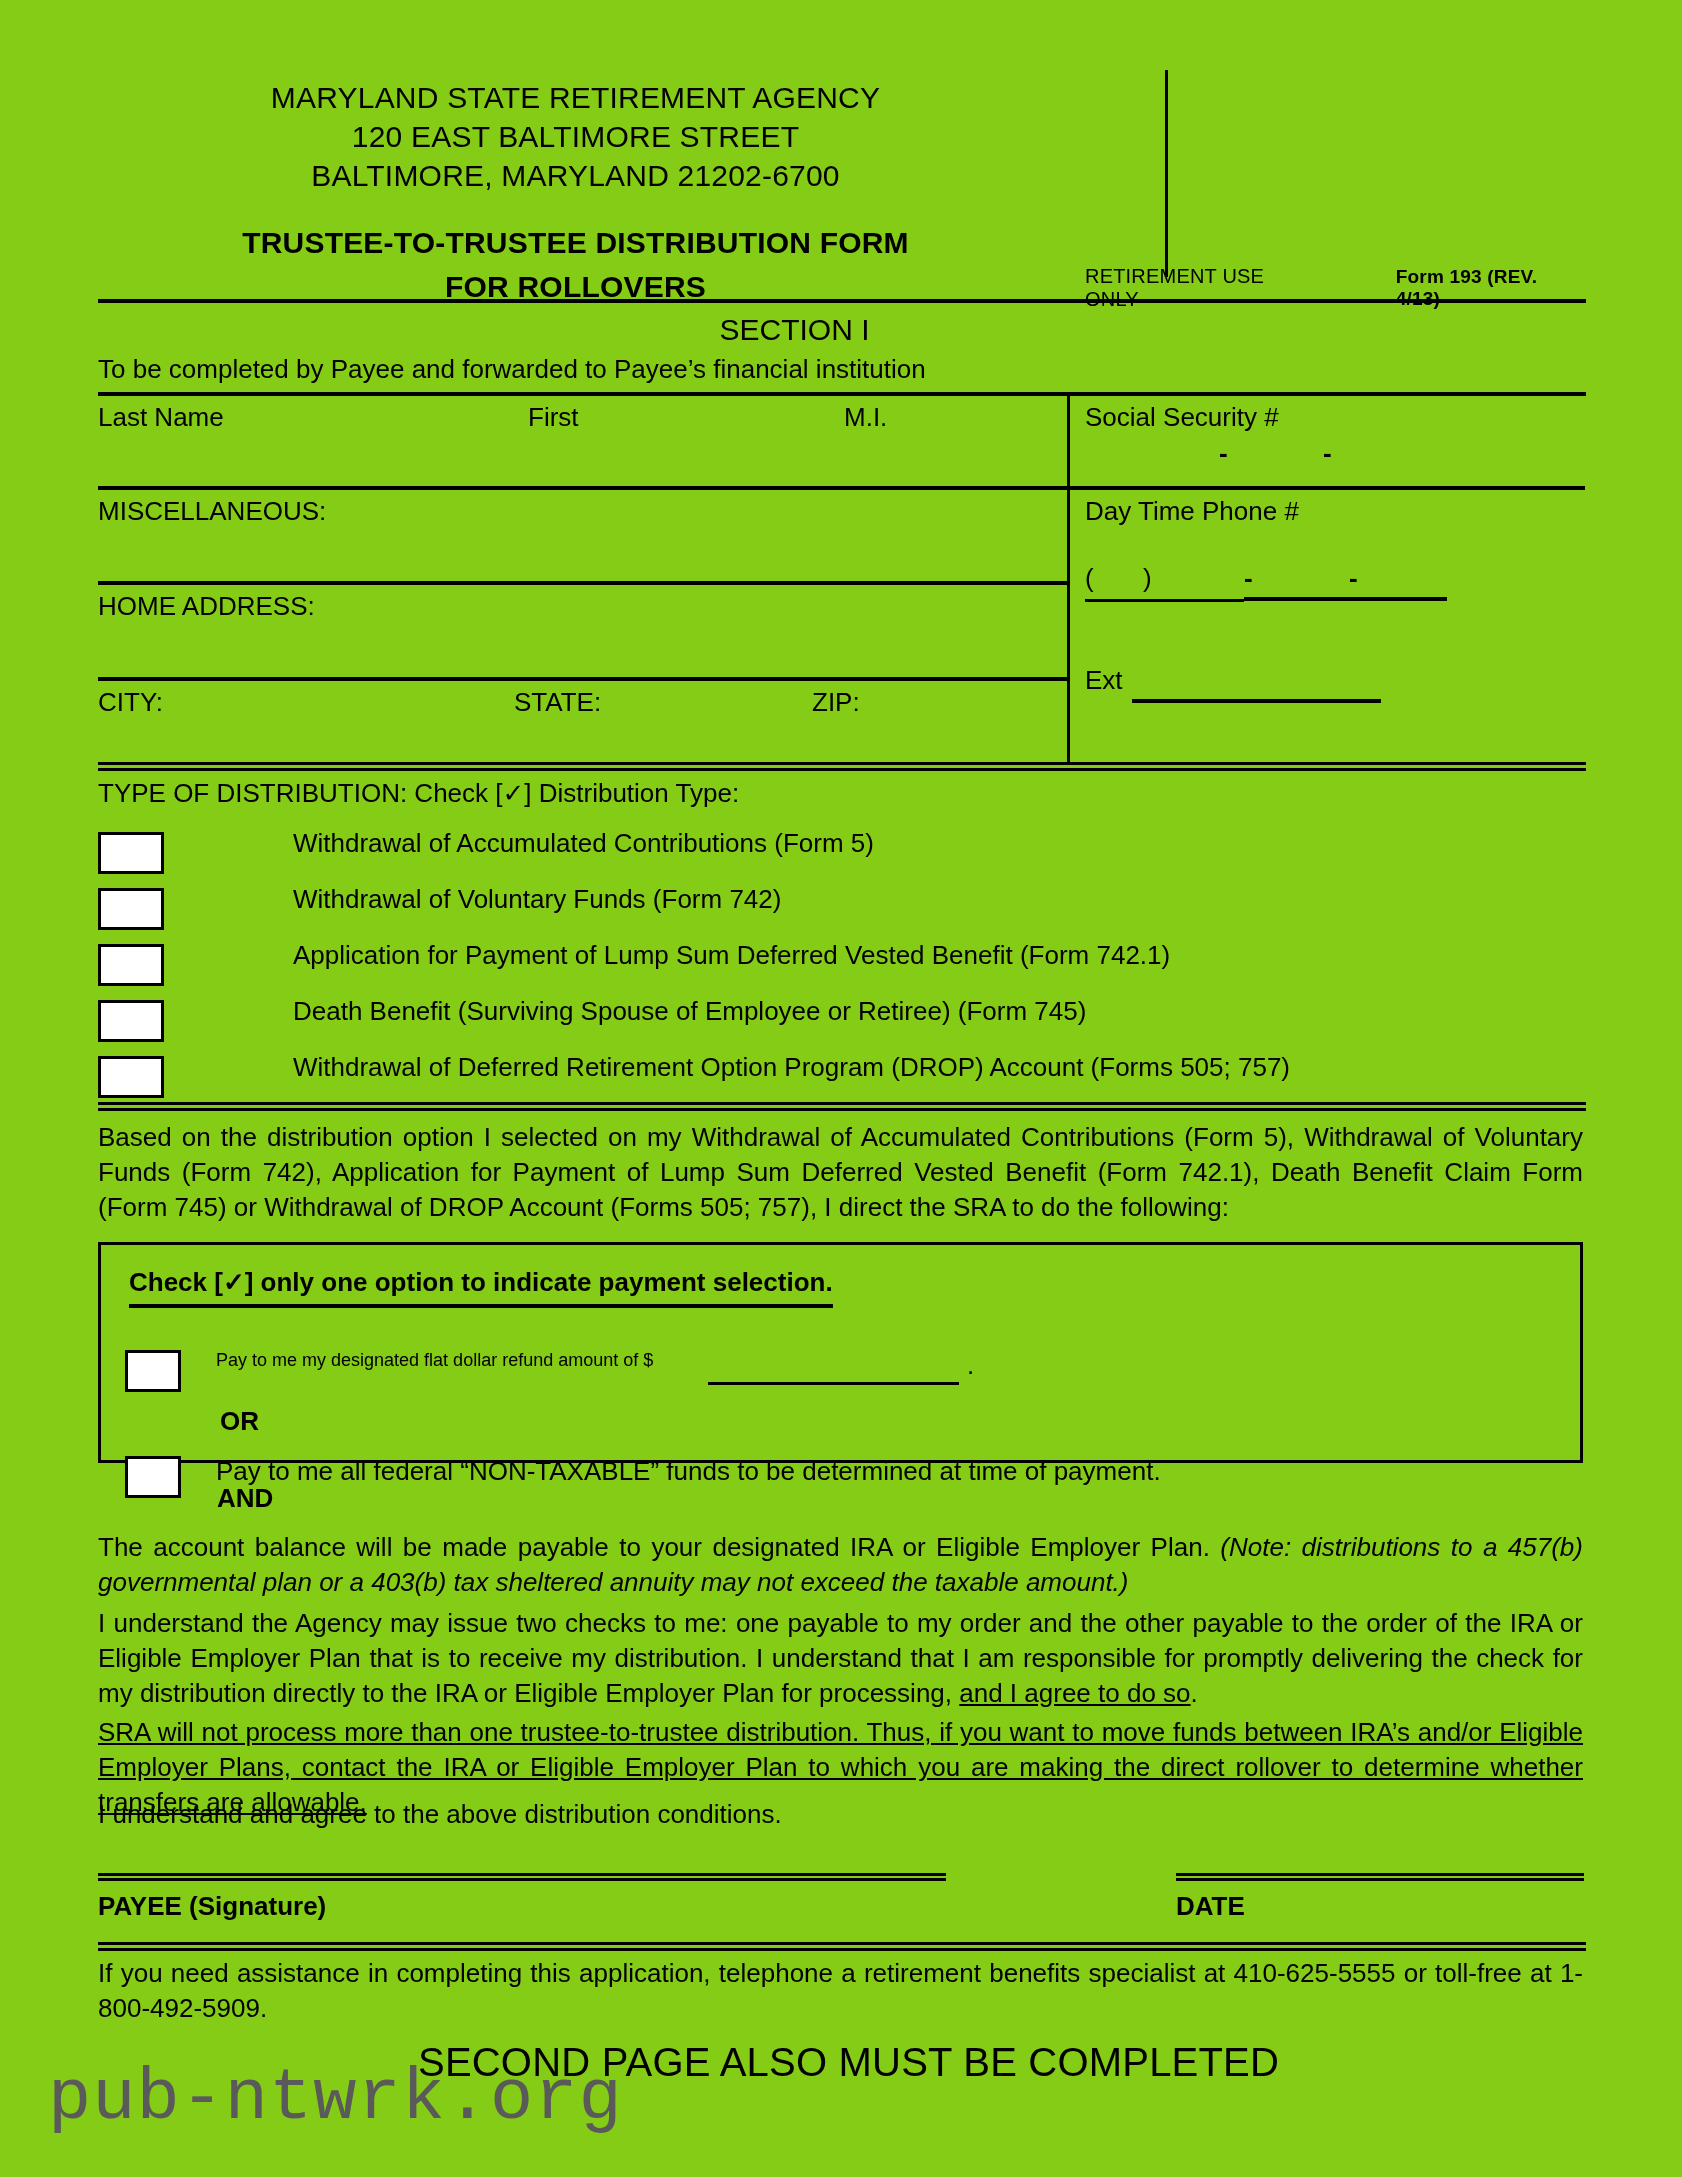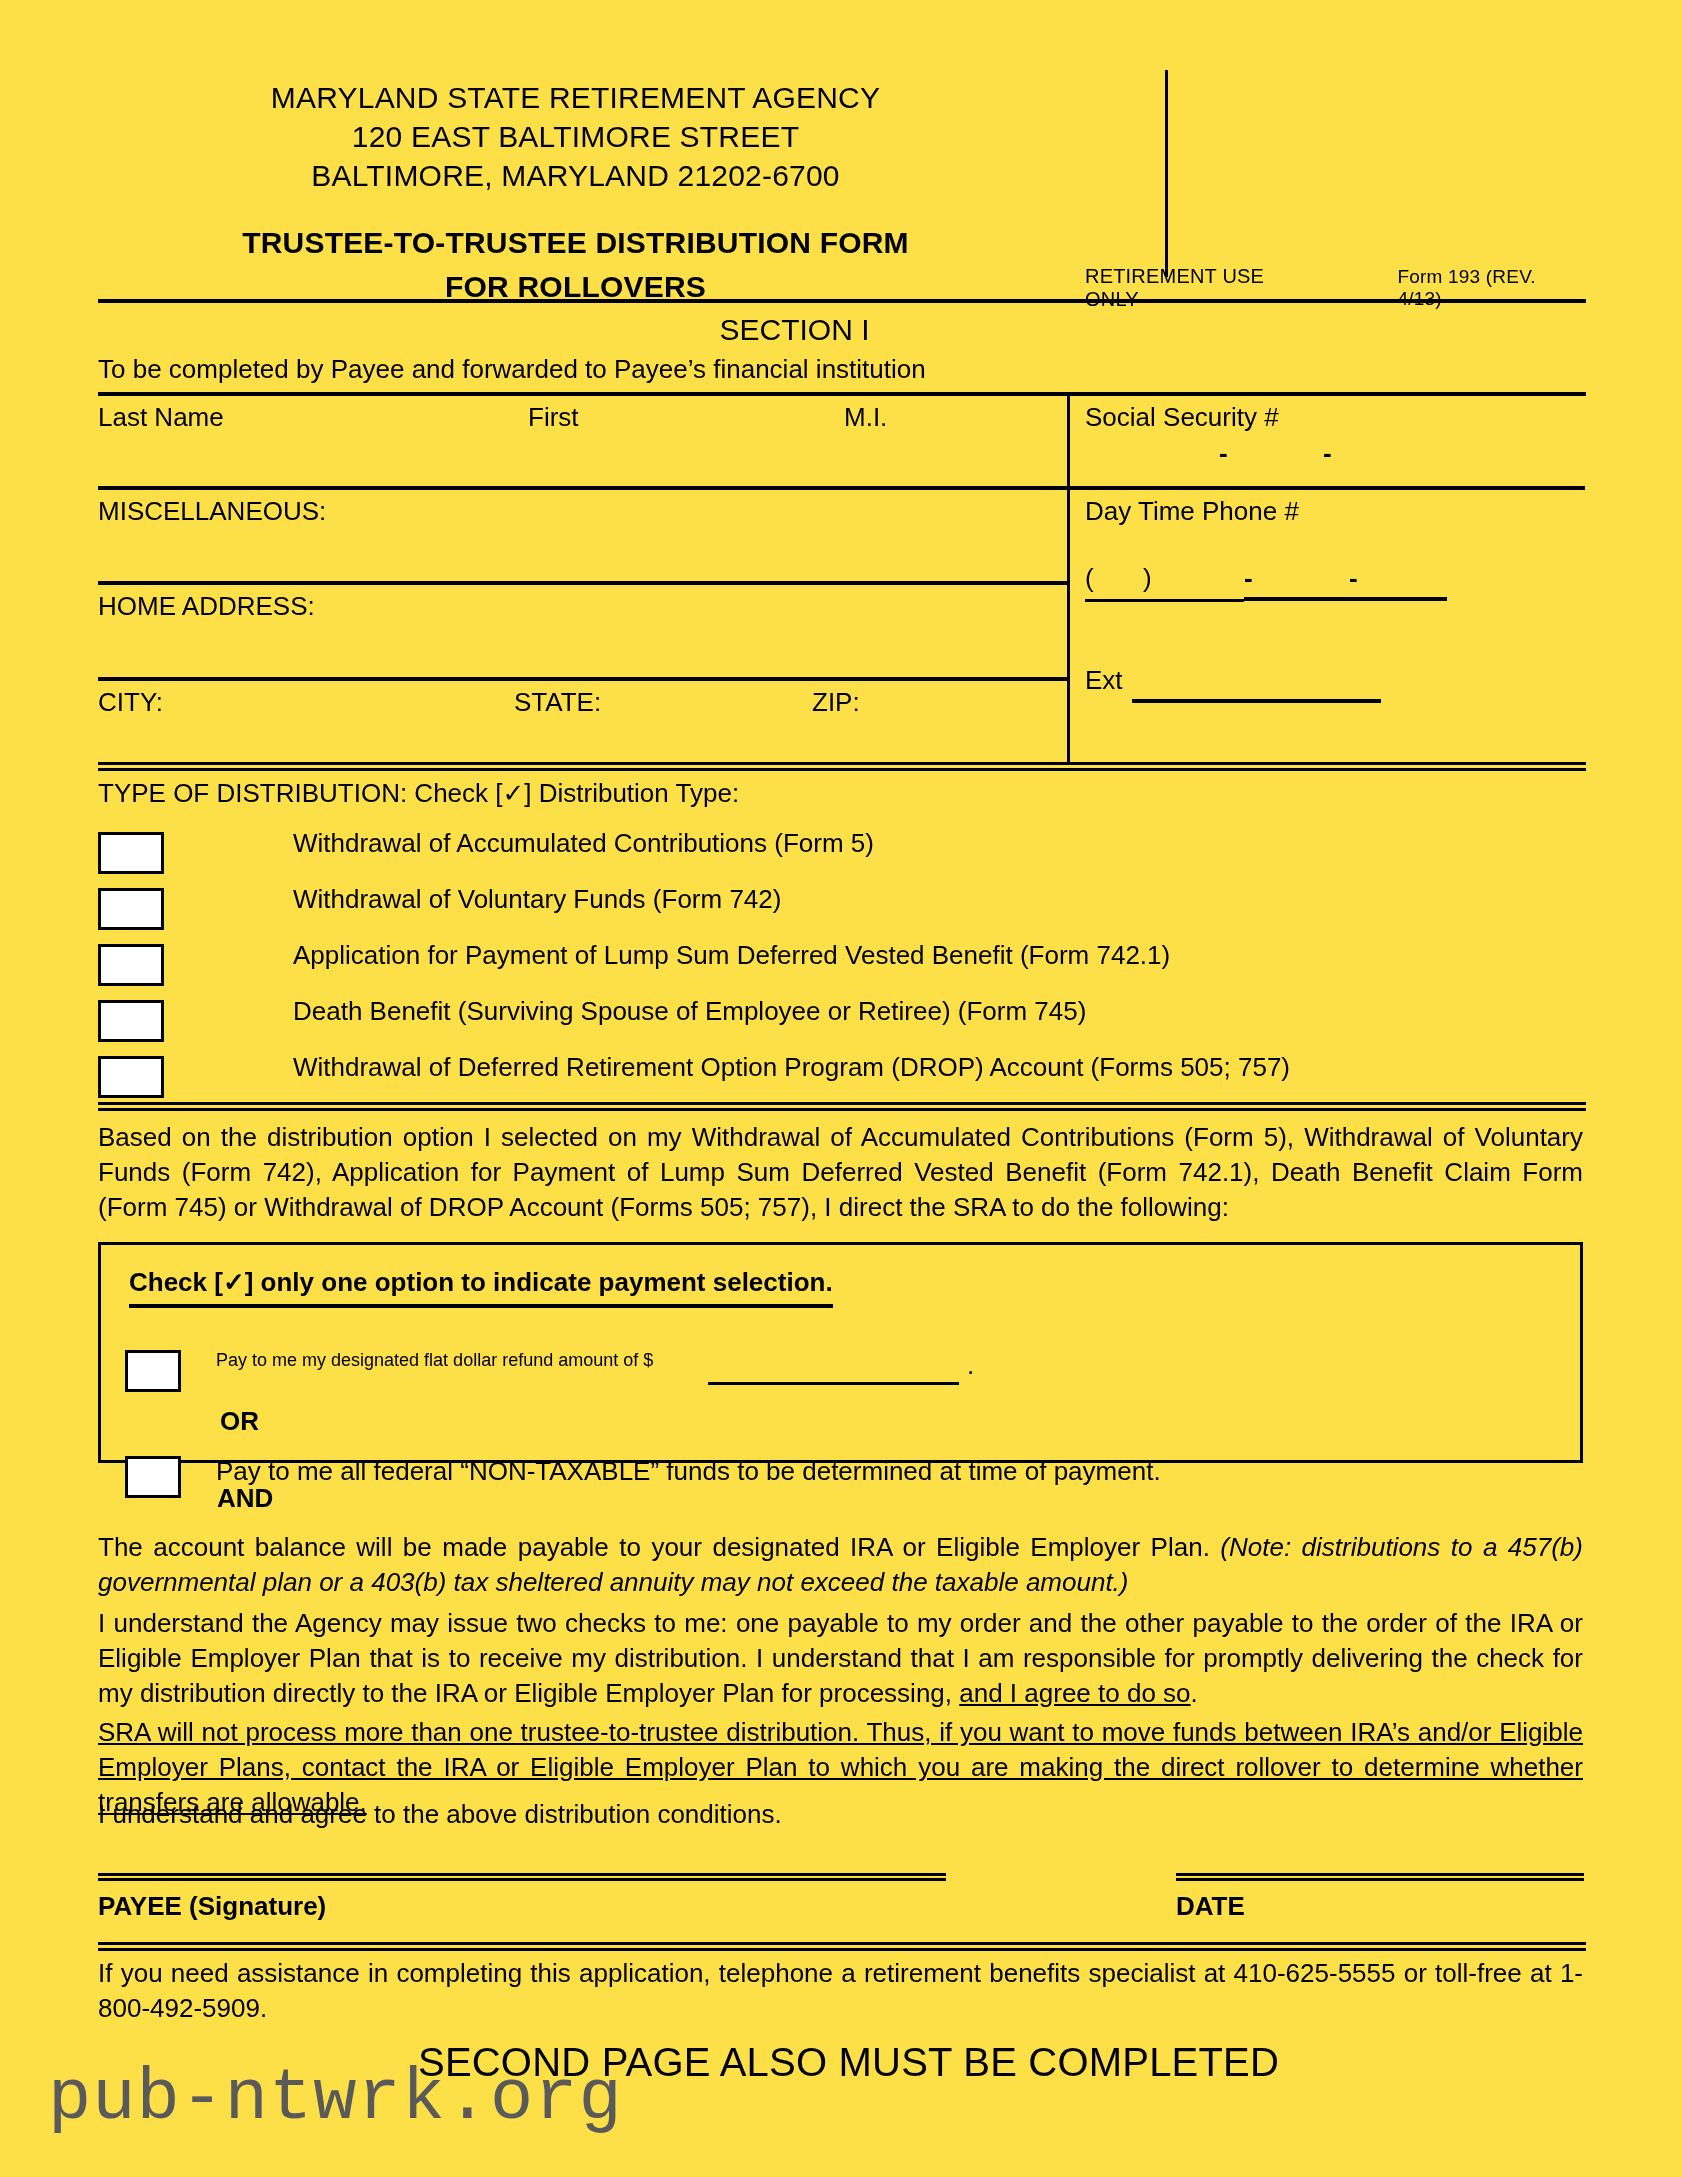--- a/index.html
+++ b/index.html
@@ -9,21 +9,21 @@
   }
   body {
     font-family: "Liberation Sans", sans-serif;
     color: #000000;
     -webkit-font-smoothing: none;
   }
   .page {
     position: relative;
     width: 1683px;
     height: 2177px;
-    background: #fde047;
+    background: #84cc16;
     overflow: hidden;
     box-sizing: border-box;
   }
 
   
   .header {
     position: absolute;
     left: 98px;
     top: 78px;
     width: 1488px;
@@ -54,21 +54,21 @@
   }
   .ruo-row {
     position: absolute;
     left: 1085px;
     top: 265px;
     width: 498px;
     display: flex;
     align-items: baseline;
   }
   .ruo-label { font-size: 20px; letter-spacing: 0.2px; }
-  .ruo-form  { font-size: 19px; margin-left: 77px; letter-spacing: 0.2px; }
+  .ruo-form  { font-size: 19px; margin-left: 77px; letter-spacing: 0.2px; font-weight: bold; }
 
   
   .sec-rule-1 {
     position: absolute; left: 98px; top: 299px; width: 1488px;
     border-top: 4px solid #000;
   }
   .section-title {
     position: absolute; left: 98px; top: 313px; width: 1393px;
     text-align: center; font-size: 30px;
   }

